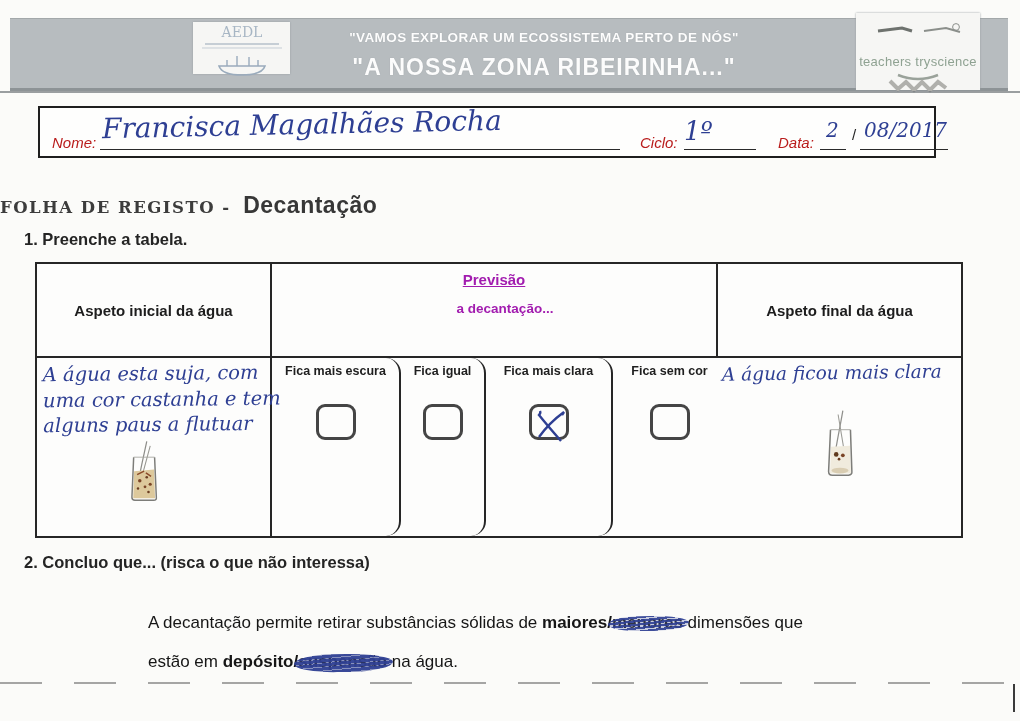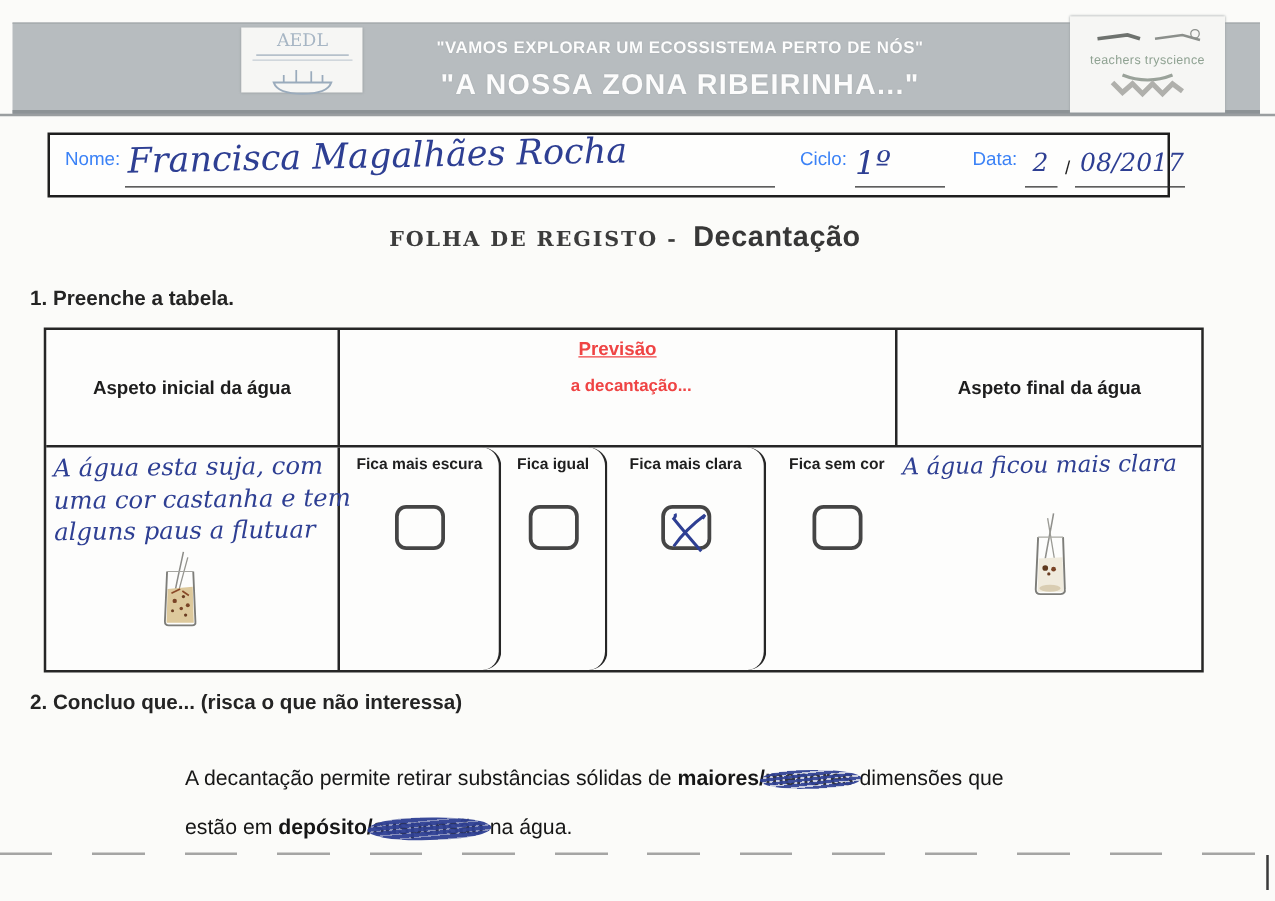--- a/index.html
+++ b/index.html
@@ -18,37 +18,37 @@
     margin-top:11px; font-size:13.5px; font-weight:bold; color:#fdfdfd;
     letter-spacing:.4px; text-shadow:0 0 1px #9aa0a3;
   }
   .banner-line2 {
     margin-top:9px; font-size:23px; font-weight:bold; color:#fcfcfc;
     letter-spacing:1px; text-shadow:0 0 1px #969c9f;
   }
   .logo-box { position:absolute; background:#f6f6f4; box-shadow:0 0 2px #9aa0a3; }
   .logo-left { left:183px; top:3px; width:97px; height:52px; text-align:center; }
   .logo-right { left:846px; top:-6px; width:124px; height:77px; text-align:center; padding-top:10px; }
-  .logo-right .tts-text { font-size:10px; color:#8fa292; letter-spacing:.3px; margin-top:1px; }
+  .logo-right .tts-text { font-size:13px; color:#8fa292; letter-spacing:.3px; margin-top:13px; }
   .scan-line { position:absolute; left:0; top:91px; width:1020px; height:2px; background:#70767a; opacity:.7; }
   
   .idbox {
     position:absolute; left:38px; top:106px; width:898px; height:52px;
     border:2px solid #1e1e1e; background:#fefefd;
   }
-  .idbox .lbl { position:absolute; font-size:15px; color:#3b82f6; top:11px; }
+  .idbox .lbl { position:absolute; font-size:15px; color:#b91c1c; top:26px;font-style:italic; }
   .uline { position:absolute; border-bottom:1.6px solid #2a2a2a; height:1px; top:41px; }
   .hw { font-family:"DejaVu Serif", serif; font-style:italic; color:#2e3f93; }
   .hw-name { position:absolute; left:62px; top:0px; font-size:28px; transform:rotate(-1.2deg); white-space:nowrap; }
   .hw-cycle { position:absolute; left:644px; top:8px; font-size:26px; }
   .hw-d1 { position:absolute; left:786px; top:10px; font-size:20px; }
   .hw-d2 { position:absolute; left:824px; top:10px; font-size:20px; white-space:nowrap; }
   .printed-slash { position:absolute; left:812px; top:18px; font-size:15px; }
   
-  .title { position:absolute; left:0; top:176px; width:1000px; text-align:center; }
+  .title { position:absolute; left:0; top:192px; width:1000px; }
   .title-prefix {
     font-family:"DejaVu Serif", serif; font-weight:bold; font-size:16.5px;
     letter-spacing:1.5px; color:#3c3c3c;
   }
   .title-subject {
     font-weight:bold; font-size:23px; letter-spacing:.5px; color:#373737; margin-left:8px;
   }
   .q-label { position:absolute; font-size:16.5px; font-weight:bold; color:#242424; }
   
   .rtable {
@@ -57,21 +57,21 @@
   }
   .trow { display:flex; }
   .thead { height:94px; border-bottom:2px solid #262626; }
   .tbodyr { flex:1; }
   .tc { border-right:2px solid #262626; height:100%; }
   .tc.last { border-right:none; }
   .c1 { width:235px; } .c2 { width:446px; } .c3 { flex:1; }
   .o1 { width:129px; } .o2 { width:85px; } .o3 { width:127px; } .o4 { width:103px;padding-left:10px; }
   .hcell { display:flex; align-items:center; justify-content:center;
            font-size:15px; font-weight:bold; color:#1d1d1d; text-align:center; }
-  .c2h { text-align:center; font-weight:bold; color:#ef4444; }
+  .c2h { text-align:center; font-weight:bold; color:#a21caf; }
   .prev-title { margin-top:7px; font-size:15px; text-decoration:underline; }
   .prev-i1 { margin-top:13px; font-size:13.5px; }
   .prev-i2 { margin-top:13px; font-size:13.5px;padding-left:22px; }
   .optcell { text-align:center;border-radius:15px; }
   .opt-label { margin-top:6px; font-size:12.5px; font-weight:bold; }
   .checkbox {
     position:relative; width:40px; height:36px; margin:26px auto 0;
     border:3px solid #454545; border-radius:9px; background:#fdfdfc;
   }
   .x-mark { position:absolute; left:-5px; top:-6px; }

